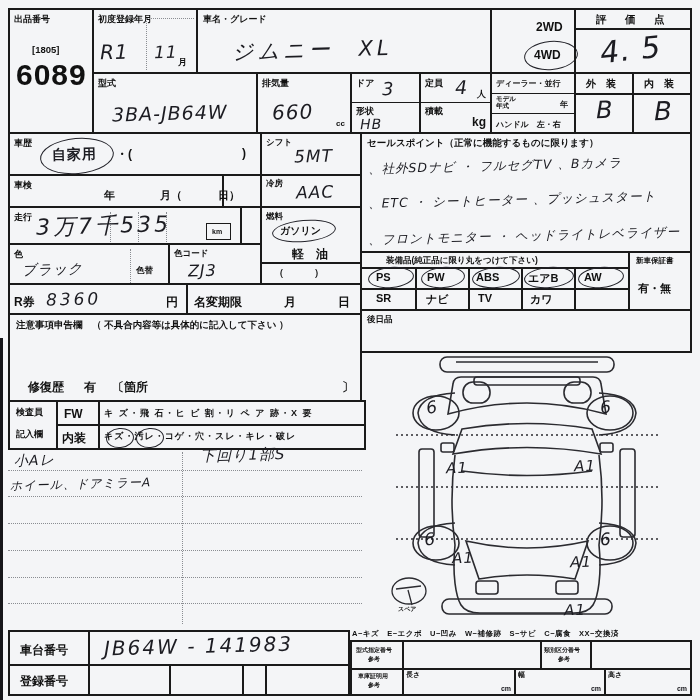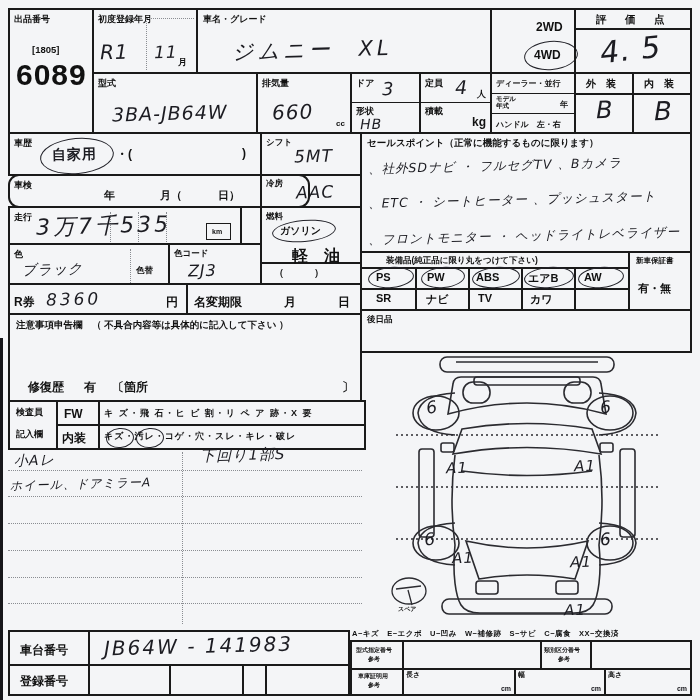--- a/index.html
+++ b/index.html
@@ -107,21 +107,21 @@
   </div>
 
   <div class="bx" style="left:8px;top:132px;width:254px;height:44px;">
     <div class="lbl" style="left:4px;top:3px;">車歴</div>
     <div class="hw" style="left:42px;top:12px;font-size:14px;font-style:normal;font-family:'Liberation Sans',sans-serif;font-weight:bold;">自家用</div>
     <div class="oval" style="left:30px;top:4px;width:72px;height:34px;"></div>
     <div class="pr" style="left:106px;top:12px;">・(</div>
     <div class="pr" style="left:232px;top:12px;">)</div>
   </div>
 
-  <div class="bx" style="left:8px;top:174px;width:302px;height:34px;border-radius:11px;">
+  <div class="bx" style="left:8px;top:174px;width:216px;height:34px;">
     <div class="lbl" style="left:4px;top:3px;">車検</div>
     <div class="pr" style="left:94px;top:12px;font-size:11px;">年</div>
     <div class="pr" style="left:150px;top:12px;font-size:11px;">月（</div>
     <div class="pr" style="left:208px;top:12px;font-size:11px;">日）</div>
   </div>
 
   <div class="bx" style="left:8px;top:206px;width:254px;height:39px;">
     <div class="lbl" style="left:4px;top:3px;">走行</div>
     <div class="dotv" style="left:100px;top:4px;height:30px;"></div>
     <div class="dotv" style="left:128px;top:4px;height:30px;"></div>
@@ -148,21 +148,21 @@
     <div class="hw" style="left:32px;top:12px;font-size:17px;">5MT</div>
   </div>
   <div class="bx" style="left:260px;top:174px;width:102px;height:34px;">
     <div class="lbl" style="left:4px;top:2px;font-size:8.5px;">冷房</div>
     <div class="hw" style="left:34px;top:6px;font-size:17px;">AAC</div>
   </div>
   <div class="bx" style="left:260px;top:206px;width:102px;height:58px;">
     <div class="lbl" style="left:4px;top:3px;font-size:8.5px;">燃料</div>
     <div class="pr" style="left:18px;top:16px;font-size:10px;">ガソリン</div>
     <div class="oval" style="left:10px;top:12px;width:62px;height:20px;"></div>
-    <div class="pr" style="left:30px;top:38px;font-size:16px;">軽　油</div>
+    <div class="pr" style="left:30px;top:38px;font-size:12px;">軽　油</div>
     <div class="pr" style="left:12px;top:58px;font-size:10px;">（　　　）</div>
   </div>
 
   <div class="bx" style="left:8px;top:283px;width:180px;height:32px;">
     <div class="pr" style="left:4px;top:9px;">R券</div>
     <div class="hw" style="left:36px;top:4px;font-size:17px;letter-spacing:3px;">8360</div>
     <div class="pr" style="right:8px;top:9px;">円</div>
   </div>
   <div class="bx" style="left:186px;top:283px;width:176px;height:32px;">
     <div class="pr" style="left:6px;top:9px;">名変期限</div>

